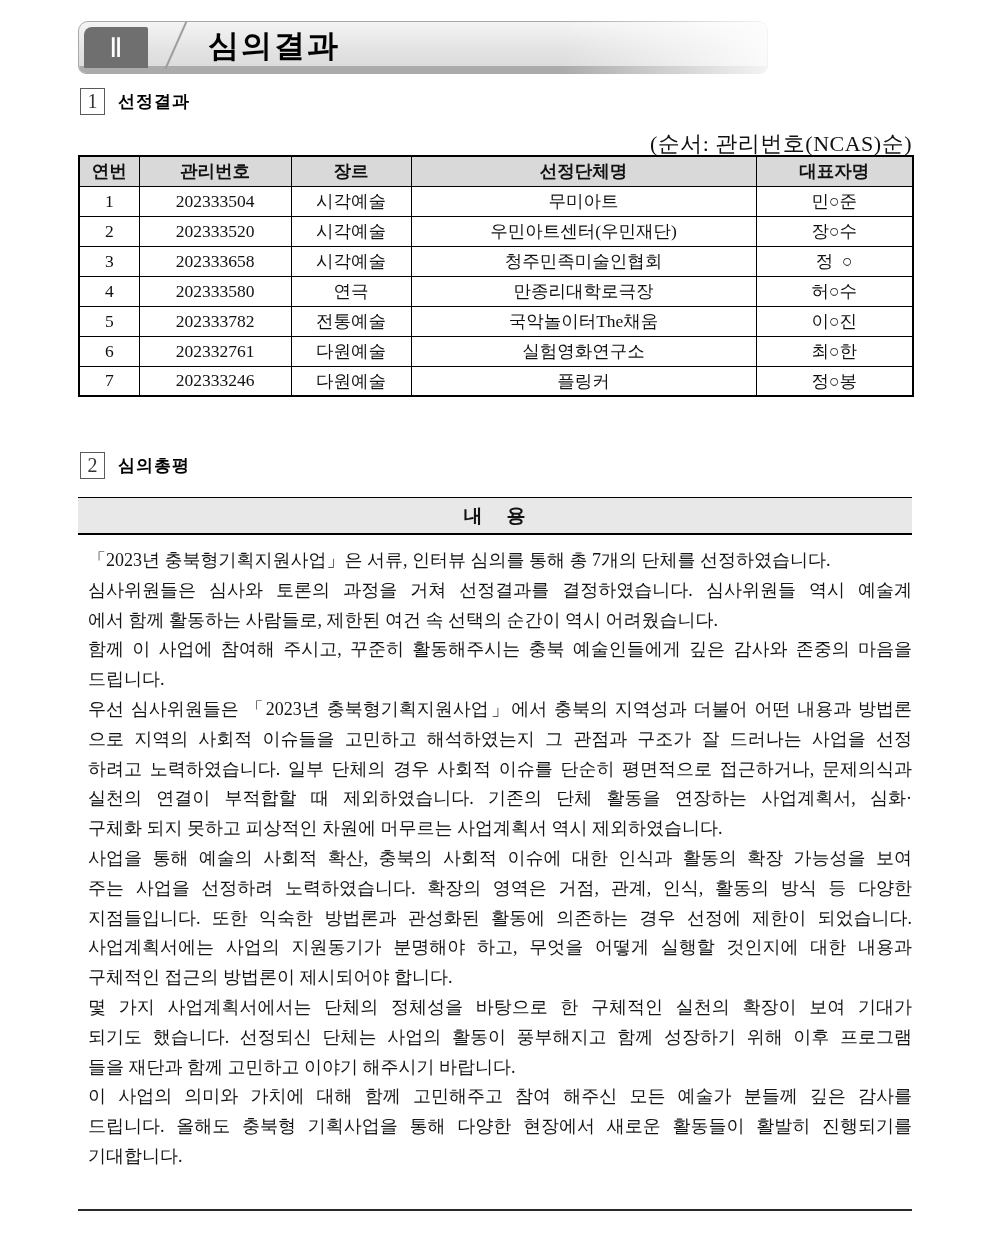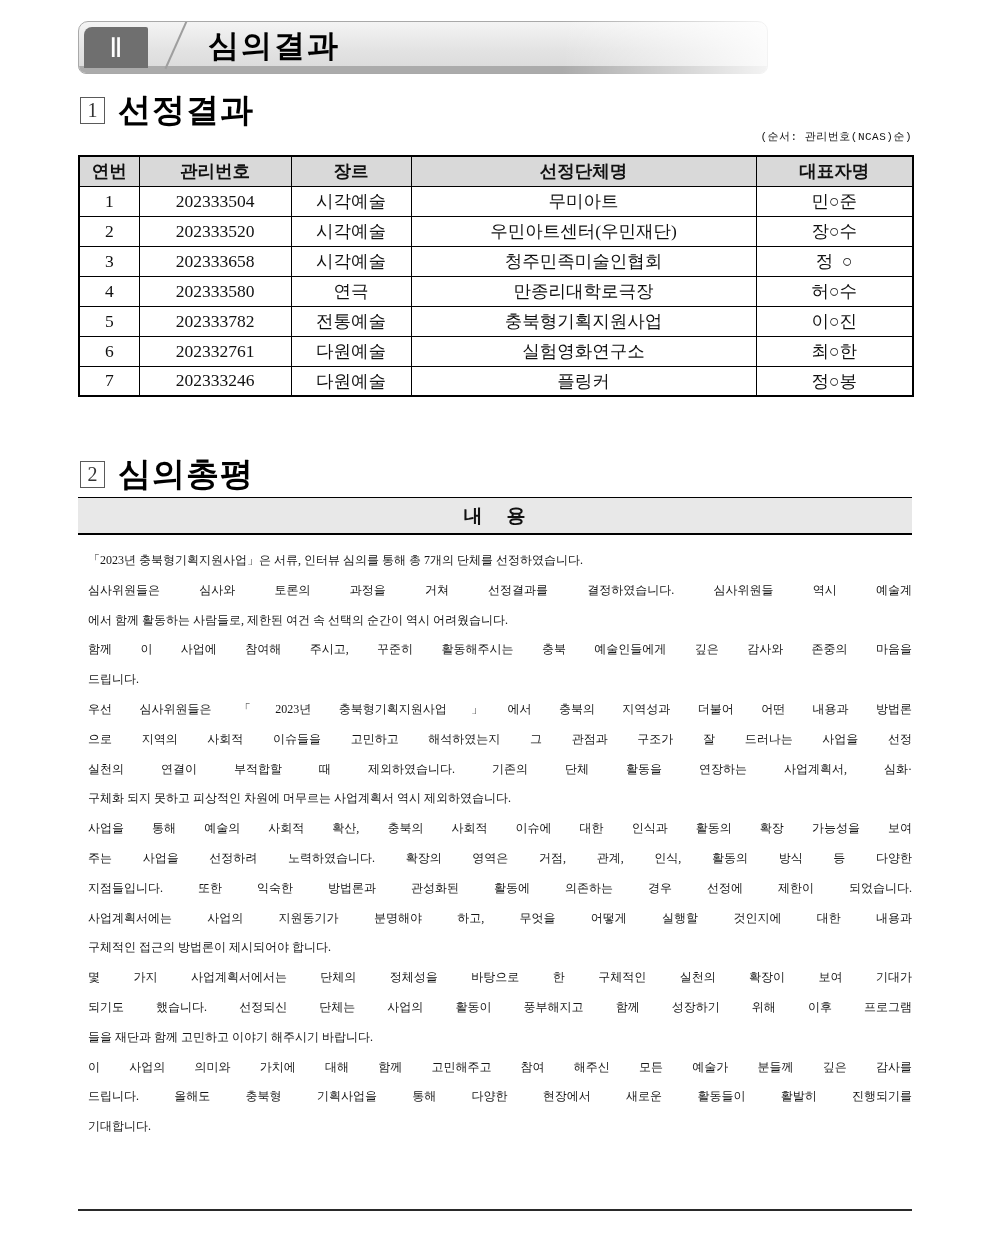--- a/index.html
+++ b/index.html
@@ -49,29 +49,29 @@
 
   
   .section-heading{position:absolute;left:80px;display:flex;align-items:center;gap:13px;}
   .num-box{
     width:25px;height:27px;border:1px solid #5a5a5a;
     font-family:"Liberation Serif",serif;font-size:20px;color:#333;
     display:flex;align-items:center;justify-content:center;background:#fff;
   }
   .heading-text{
     font-family:"Liberation Sans","DejaVu Sans",sans-serif;
-    font-weight:800;font-size:33px;letter-spacing:1px;color:#000;
+    font-weight:800;font-size:17px;letter-spacing:1px;color:#000;
   }
   #heading-selection{top:88px;}
   #heading-review{top:452px;}
 
   
   .sort-note{
     position:absolute;left:78px;top:129px;width:834px;
-    text-align:right;font-size:11px;letter-spacing:0.5px;font-family:Liberation Mono, monospace;
+    text-align:right;font-size:22px;letter-spacing:0.5px;
   }
 
   
   .sel-table{
     position:absolute;left:78px;top:155px;width:834px;
     border-collapse:collapse;table-layout:fixed;
     font-size:17.5px;
   }
   .sel-table th,.sel-table td{
     border:1px solid #000;text-align:center;vertical-align:middle;
@@ -83,21 +83,21 @@
   
   .content-bar{
     position:absolute;left:78px;top:497px;width:834px;height:38px;
     background:var(--content-bar-bg);
     border-top:1.2px solid #000;border-bottom:2.2px solid #000;
     display:flex;align-items:center;justify-content:center;
     font-weight:bold;font-size:19px;white-space:pre;letter-spacing:1px;
   }
   .review{
     position:absolute;left:88px;top:546px;width:824px;
-    font-size:12px;line-height:29.8px;color:#141414;
+    font-size:18px;line-height:29.8px;color:#141414;
   }
   .review-line{text-align:left;word-break:keep-all;}
   .review-line.just{text-align:justify;text-align-last:justify;}
   .bottom-rule{
     position:absolute;left:78px;top:1209px;width:834px;height:0;
     border-top:2px solid #2a2a2a;
   }
 </style>
 </head>
 <body>
@@ -166,21 +166,21 @@
           <td>4</td>
           <td>202333580</td>
           <td>연극</td>
           <td>만종리대학로극장</td>
           <td>허○수</td>
         </tr>
         <tr>
           <td>5</td>
           <td>202333782</td>
           <td>전통예술</td>
-          <td>충북형기획지원사업</td>
+          <td>국악놀이터The채움</td>
           <td>이○진</td>
         </tr>
         <tr>
           <td>6</td>
           <td>202332761</td>
           <td>다원예술</td>
           <td>실험영화연구소</td>
           <td>최○한</td>
         </tr>
         <tr>
@@ -203,20 +203,21 @@
   </div>
 
   <div class="review" id="review-content">
       <div class="review-line">「2023년 충북형기획지원사업」은 서류, 인터뷰 심의를 통해 총 7개의 단체를 선정하였습니다.</div>
       <div class="review-line just">심사위원들은 심사와 토론의 과정을 거쳐 선정결과를 결정하였습니다. 심사위원들 역시 예술계</div>
       <div class="review-line">에서 함께 활동하는 사람들로, 제한된 여건 속 선택의 순간이 역시 어려웠습니다.</div>
       <div class="review-line just">함께 이 사업에 참여해 주시고, 꾸준히 활동해주시는 충북 예술인들에게 깊은 감사와 존중의 마음을</div>
       <div class="review-line">드립니다.</div>
       <div class="review-line just">우선 심사위원들은 「2023년 충북형기획지원사업」에서 충북의 지역성과 더불어 어떤 내용과 방법론</div>
       <div class="review-line just">으로 지역의 사회적 이슈들을 고민하고 해석하였는지 그 관점과 구조가 잘 드러나는 사업을 선정</div>
+      <div class="review-line just">하려고 노력하였습니다. 일부 단체의 경우 사회적 이슈를 단순히 평면적으로 접근하거나, 문제의식과</div>
       <div class="review-line just">실천의 연결이 부적합할 때 제외하였습니다. 기존의 단체 활동을 연장하는 사업계획서, 심화·</div>
       <div class="review-line">구체화 되지 못하고 피상적인 차원에 머무르는 사업계획서 역시 제외하였습니다.</div>
       <div class="review-line just">사업을 통해 예술의 사회적 확산, 충북의 사회적 이슈에 대한 인식과 활동의 확장 가능성을 보여</div>
       <div class="review-line just">주는 사업을 선정하려 노력하였습니다. 확장의 영역은 거점, 관계, 인식, 활동의 방식 등 다양한</div>
       <div class="review-line just">지점들입니다. 또한 익숙한 방법론과 관성화된 활동에 의존하는 경우 선정에 제한이 되었습니다.</div>
       <div class="review-line just">사업계획서에는 사업의 지원동기가 분명해야 하고, 무엇을 어떻게 실행할 것인지에 대한 내용과</div>
       <div class="review-line">구체적인 접근의 방법론이 제시되어야 합니다.</div>
       <div class="review-line just">몇 가지 사업계획서에서는 단체의 정체성을 바탕으로 한 구체적인 실천의 확장이 보여 기대가</div>
       <div class="review-line just">되기도 했습니다. 선정되신 단체는 사업의 활동이 풍부해지고 함께 성장하기 위해 이후 프로그램</div>
       <div class="review-line">들을 재단과 함께 고민하고 이야기 해주시기 바랍니다.</div>

